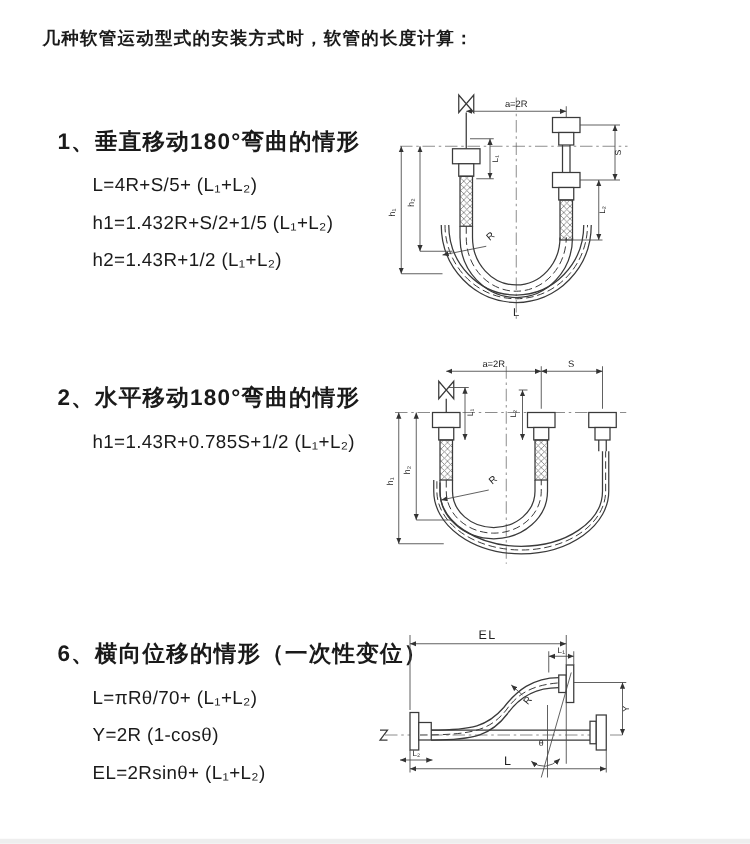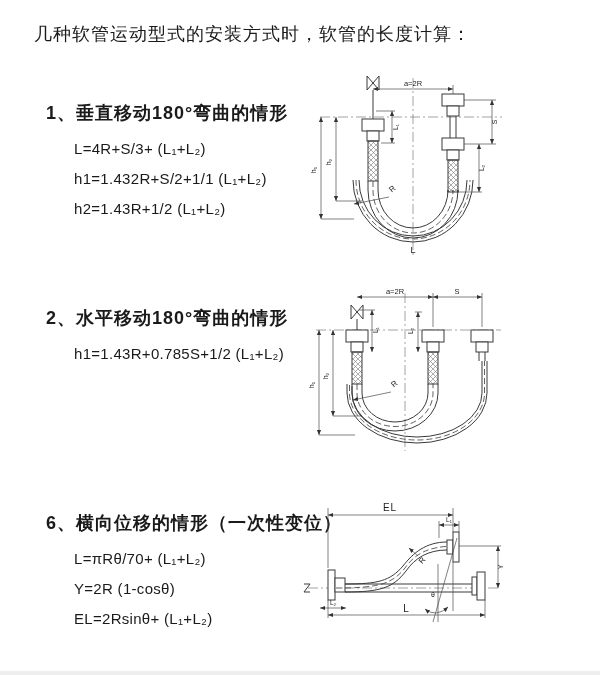--- a/index.html
+++ b/index.html
@@ -1,21 +1,21 @@
 <!DOCTYPE html>
 <html><head>
 <meta charset="utf-8">
 <style>
   html,body{margin:0;padding:0}
   body{
     width:600px;height:675px;position:relative;overflow:hidden;
     background:#fff;color:#1a1a1a;
     font-family:"Liberation Sans","DejaVu Sans",sans-serif;
   }
-  .page-title{position:absolute;left:34px;top:22px;font-size:18px;font-weight:400;letter-spacing:1px;white-space:nowrap}
+  .page-title{position:absolute;left:34px;top:22px;font-size:14px;font-weight:700;letter-spacing:1px;white-space:nowrap}
   .sec{position:absolute;left:46px;white-space:nowrap}
   #sec1{top:101px}#sec2{top:306px}#sec3{top:511px}
   .sec .h{font-size:18px;font-weight:700;letter-spacing:1px;margin:0 0 9px 0}
   .sec .f{margin-left:28px;font-size:15px;line-height:30px;font-weight:500;letter-spacing:.3px}
   svg.diag{position:absolute}
   #d1{left:306px;top:70px}
   #d2{left:303px;top:279px}
   #d3{left:296px;top:494px}
   svg text{font-family:"Liberation Sans","DejaVu Sans",sans-serif;fill:#222}
   .dw{stroke:#3a3a3a;stroke-width:1;fill:none}
@@ -26,22 +26,22 @@
   .hc{stroke:#3a3a3a;stroke-width:.8;fill:none;stroke-dasharray:6 3}
   .bedge{position:absolute;left:0;bottom:0;width:600px;height:4px;background:#eee}
 </style>
 </head>
 <body>
 
 <div class="page-title">几种软管运动型式的安装方式时，软管的长度计算：</div>
 
 <div class="sec" id="sec1">
   <div class="h">1、垂直移动180°弯曲的情形</div>
-  <div class="f">L=4R+S/3+ (L₁+L₂)</div>
-  <div class="f">h1=1.432R+S/2+1/1 (L₁+L₂)</div>
+  <div class="f">L=4R+S/5+ (L₁+L₂)</div>
+  <div class="f">h1=1.432R+S/2+1/5 (L₁+L₂)</div>
   <div class="f">h2=1.43R+1/2 (L₁+L₂)</div>
 </div>
 
 <div class="sec" id="sec2">
   <div class="h">2、水平移动180°弯曲的情形</div>
   <div class="f">h1=1.43R+0.785S+1/2 (L₁+L₂)</div>
 </div>
 
 <div class="sec" id="sec3">
   <div class="h">6、横向位移的情形（一次性变位）</div>

